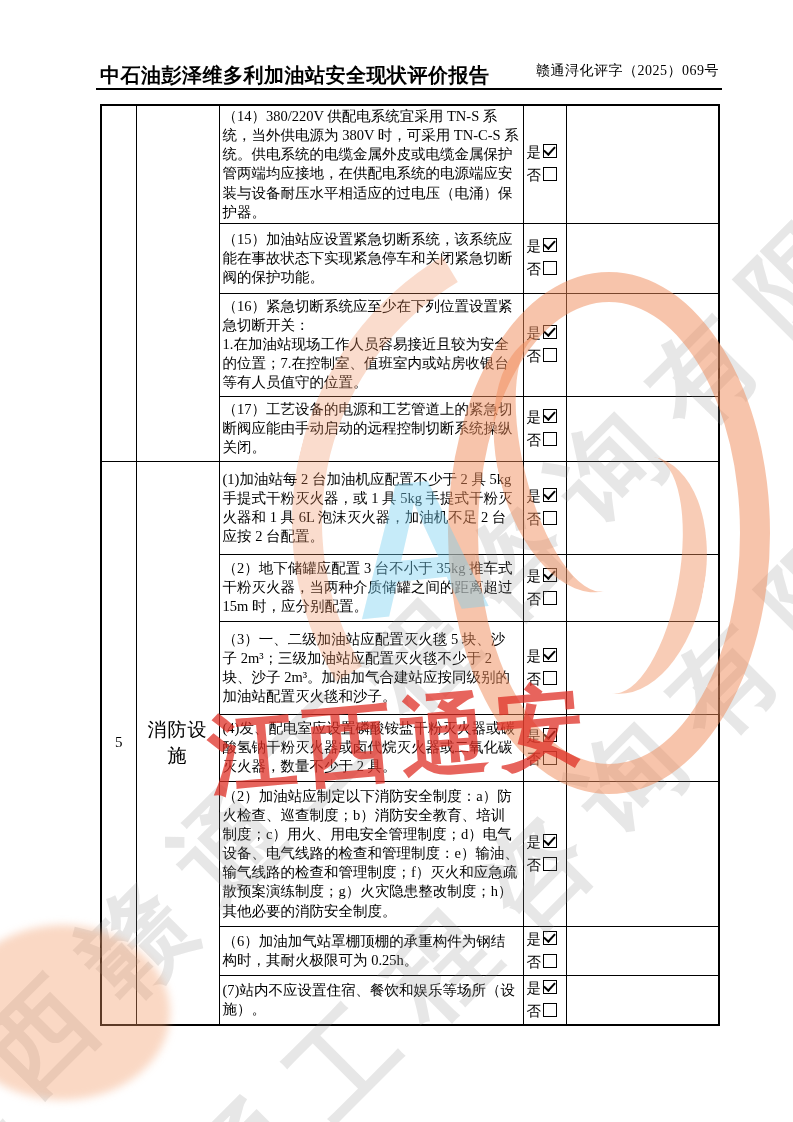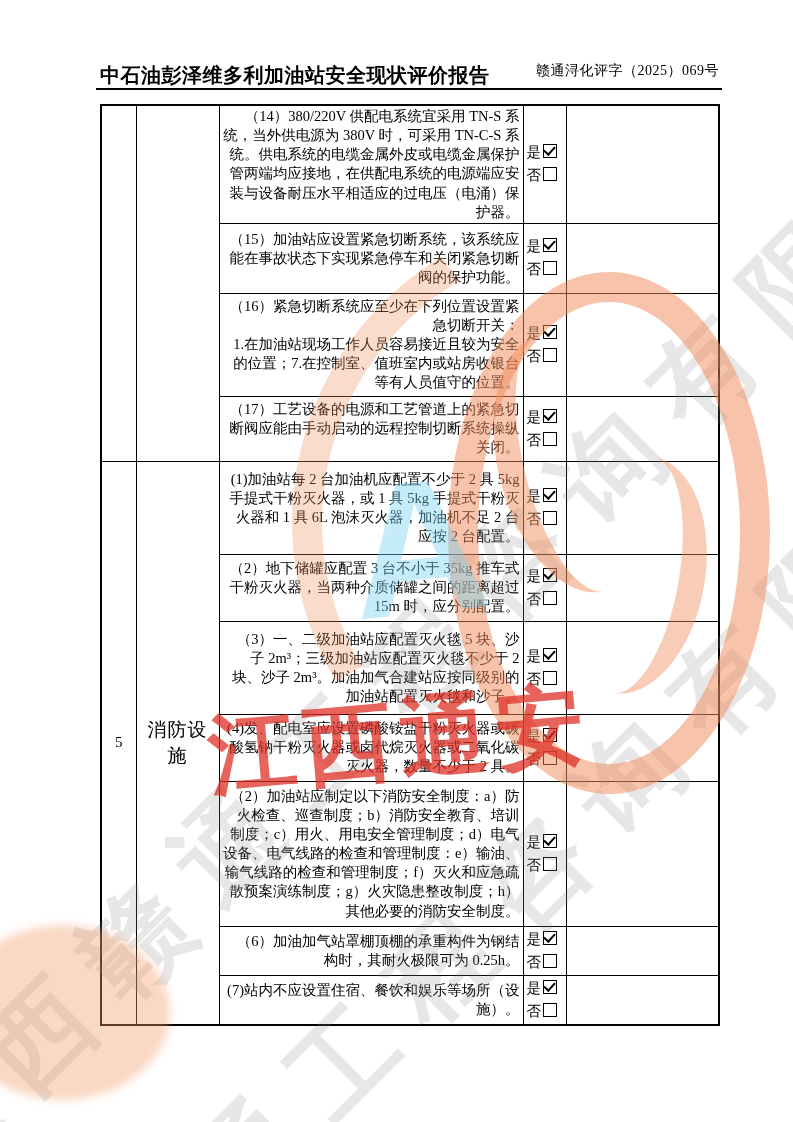--- a/index.html
+++ b/index.html
@@ -32,21 +32,21 @@
   }
   table.checklist td{
     border:1px solid #000;
     padding:1px 3px;
     vertical-align:middle;
     overflow:hidden;
   }
   td.seq-cell{text-align:center;font-size:15px;}
   td.cat-cell{text-align:center;font-size:19px;letter-spacing:1px;}
   td.item-cell{
-    text-align:right;
+    text-align:left;
     font-size:14.5px;line-height:1.32;
     white-space:pre-wrap;
   }
   td.check-cell{text-align:left;font-size:14.5px;padding-left:6px;}
   .cb-line{line-height:23px;white-space:nowrap;}
   .cb{
     display:inline-block;width:12px;height:12px;
     border:1.5px solid #000;position:relative;
     vertical-align:-1px;margin-left:2px;background:#fff;
   }

